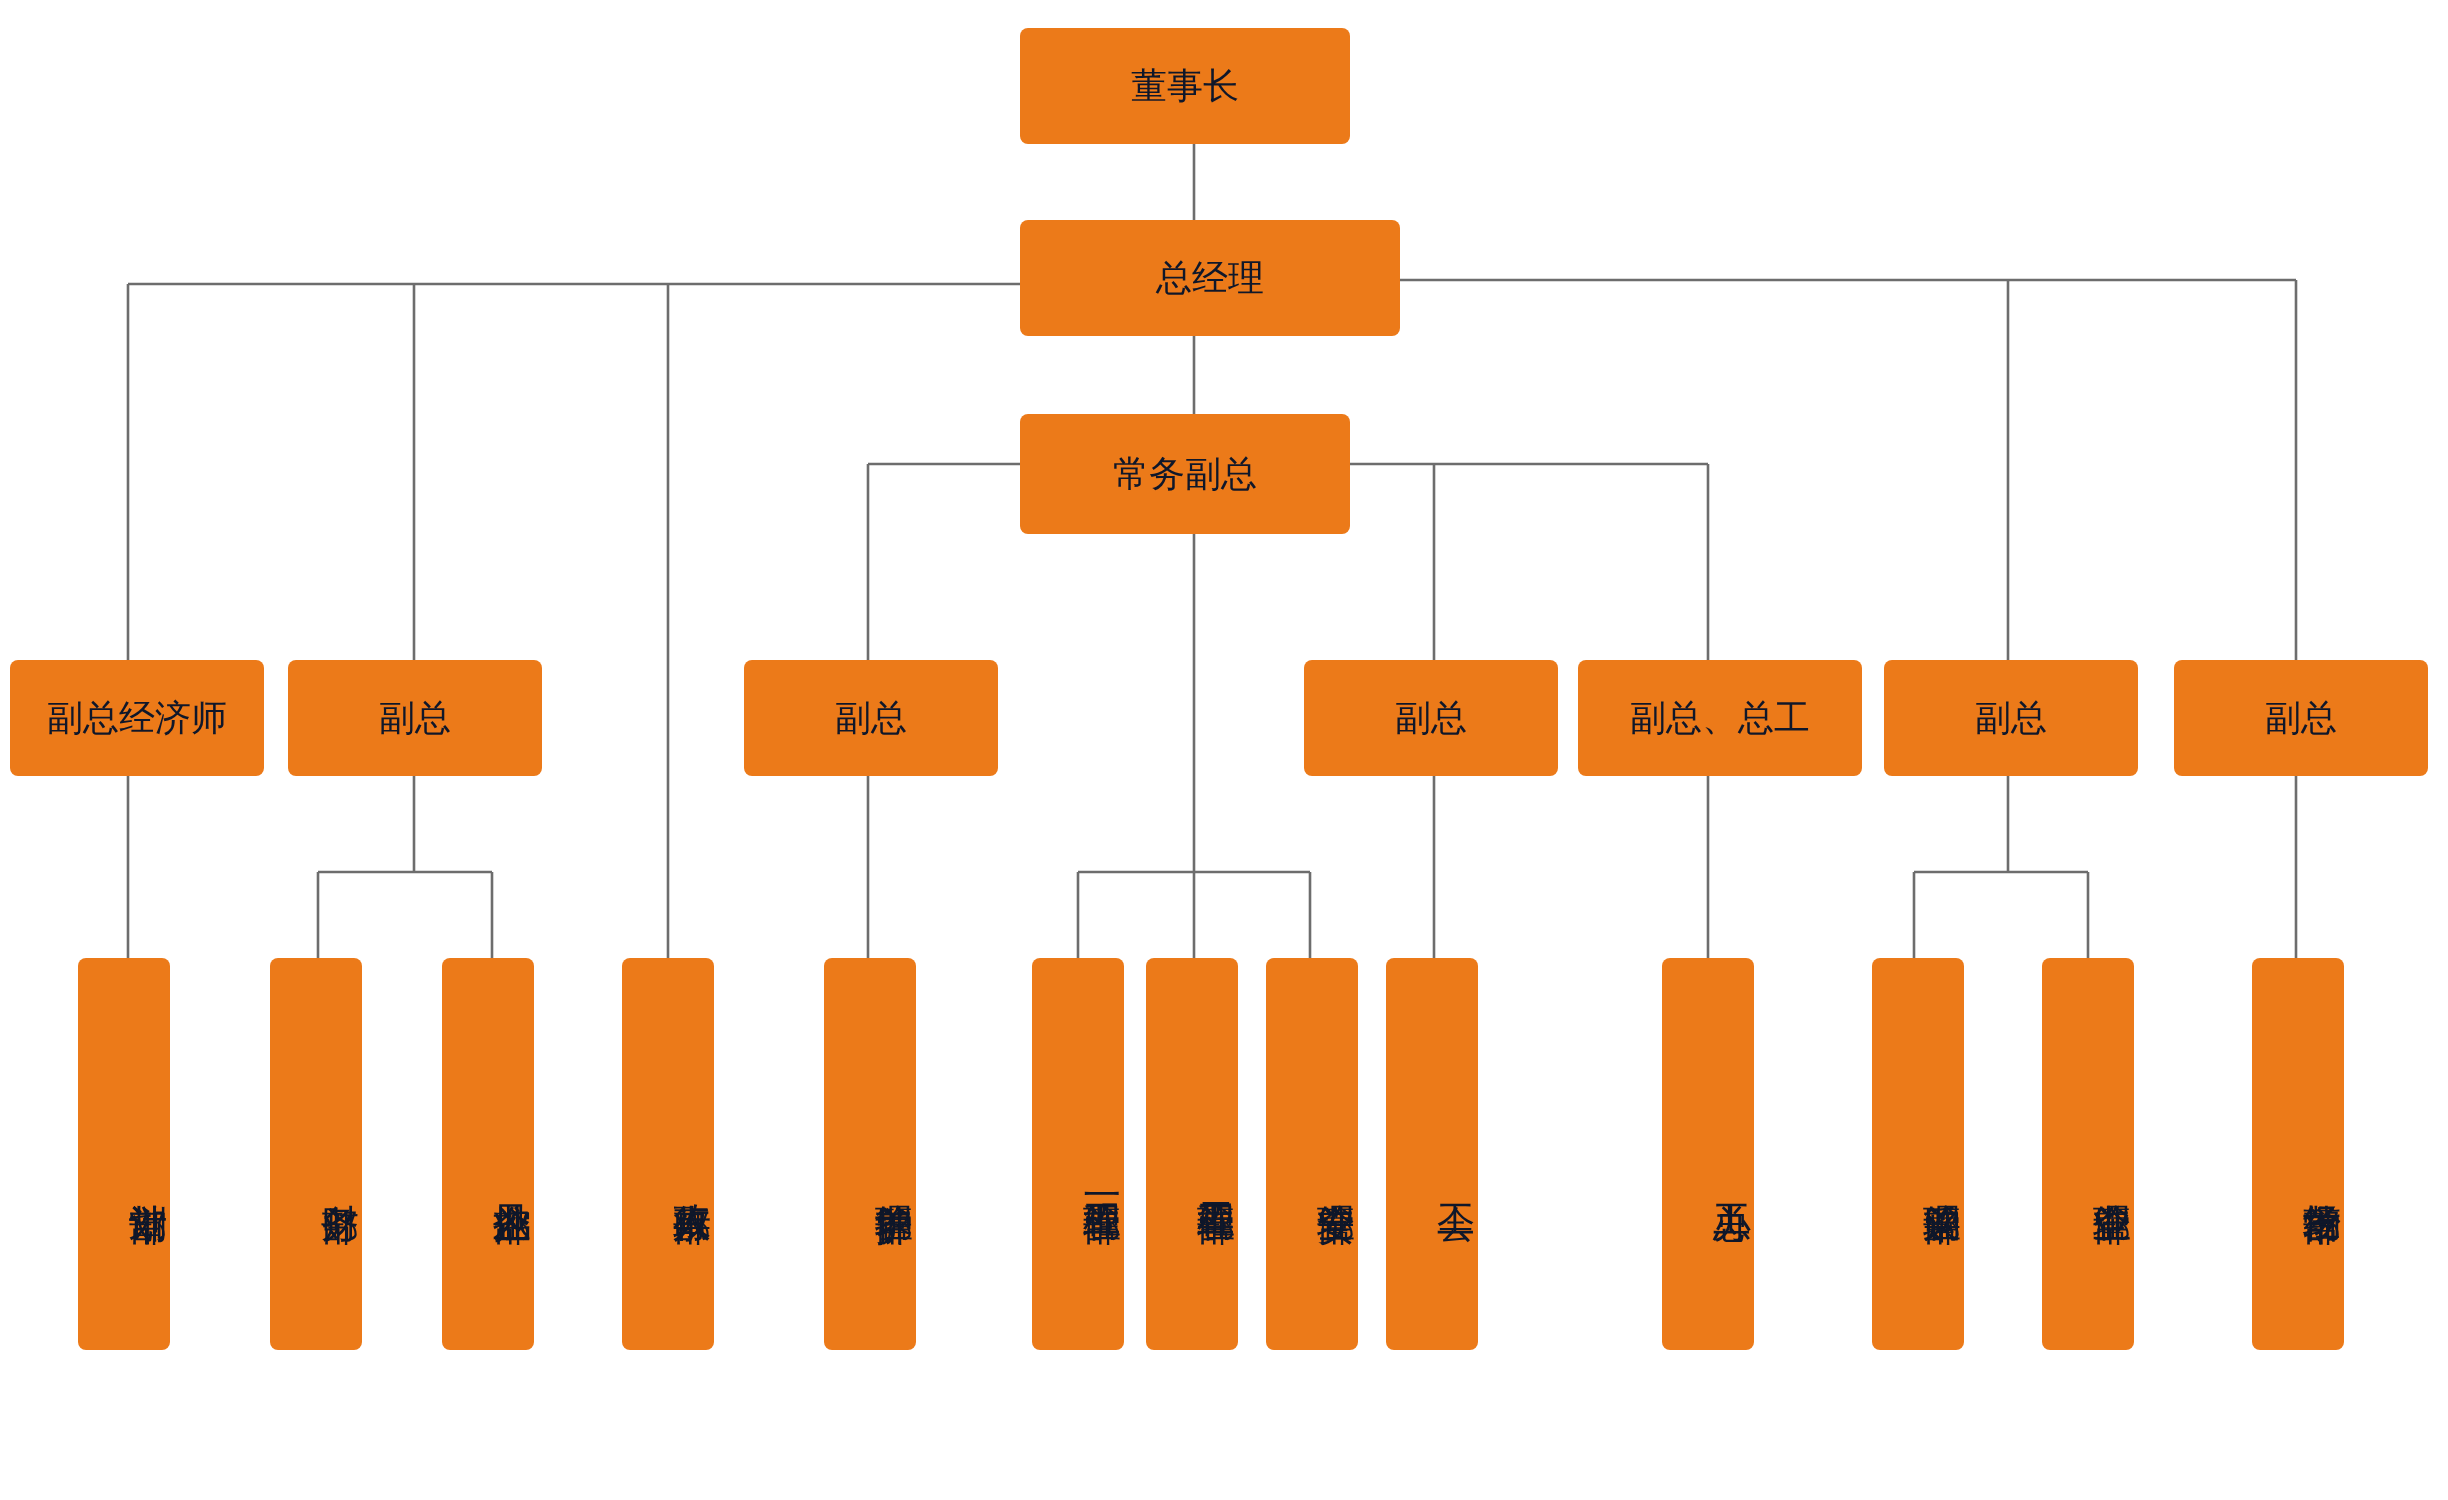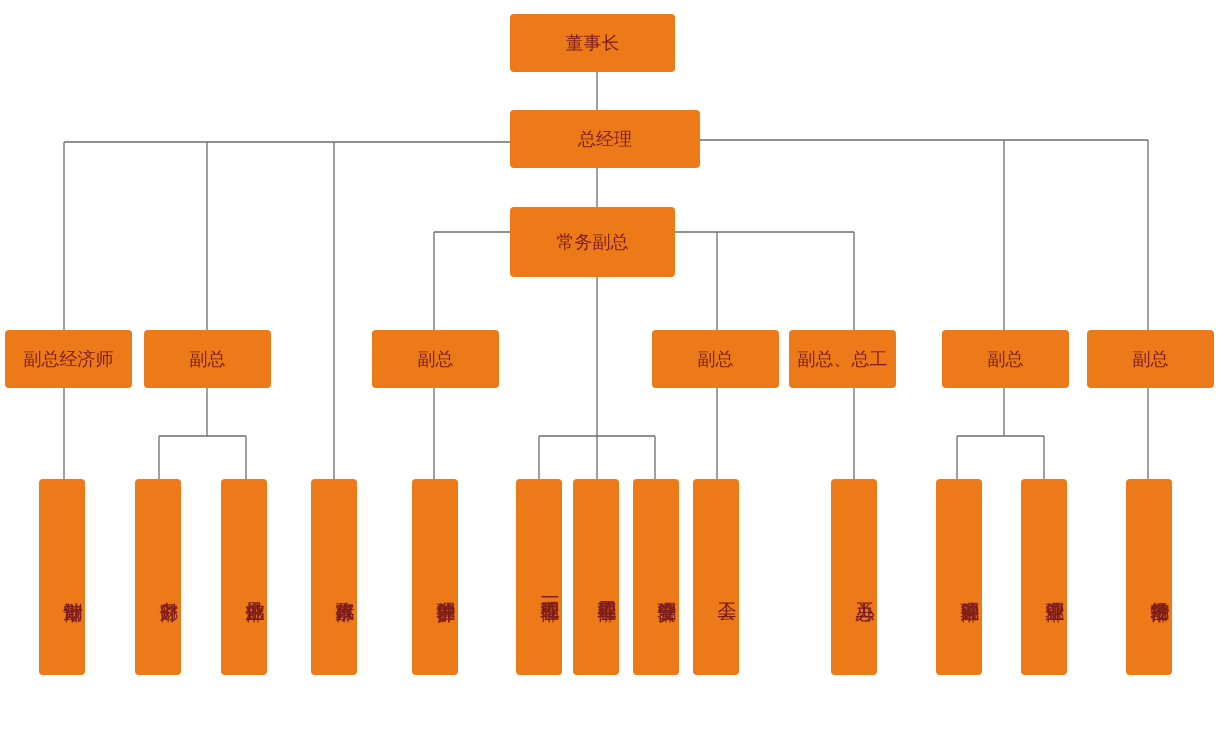--- a/index.html
+++ b/index.html
@@ -1,20 +1,20 @@
 <!DOCTYPE html>
 <html><head>
 <meta charset="utf-8">
 <style>
   html, body { margin:0; padding:0; background:#ffffff; }
   body { width:1224px; height:750px; position:relative; overflow:hidden;
          font-family:"DejaVu Sans", "Liberation Sans", sans-serif; }
   #lines { position:absolute; left:0; top:0; width:1224px; height:750px; }
   #lines line { stroke:#6d6d6d; stroke-width:1.3; }
-  .node { position:absolute; background:#ec7a19; border-radius:4px; color:#7f1d1d;
+  .node { position:absolute; background:#ec7a19; border-radius:4px; color:#0f172a;
           display:flex; align-items:center; justify-content:center; box-sizing:border-box; }
   .h { font-size:18px; letter-spacing:0px; white-space:nowrap; }
   .v { align-items:flex-start; padding-top:20px; font-size:19px; line-height:23px;
        writing-mode:vertical-rl; text-orientation:upright; letter-spacing:0px; }
 </style>
 </head>
 <body>
 
 <svg id="lines">
 
@@ -55,37 +55,37 @@
   <line x1="1044" y1="436" x2="1044" y2="479"></line>
   <line x1="1148" y1="388" x2="1148" y2="479"></line>
 </svg>
 
 <div class="node h" style="left:510px;top:14px;width:165px;height:58px;">
     <span>董事长</span>
   </div>
 <div class="node h" style="left:510px;top:110px;width:190px;height:58px;">
     <span>总经理</span>
   </div>
-<div class="node h" style="left:510px;top:207px;width:165px;height:70px;">
+<div class="node h" style="left:510px;top:207px;width:165px;height:60px;">
     <span>常务副总</span>
   </div>
 
 <div class="node h" style="left:5px;top:330px;width:127px;height:58px;">
     <span>副总经济师</span>
   </div>
 <div class="node h" style="left:144px;top:330px;width:127px;height:58px;">
     <span>副总</span>
   </div>
 <div class="node h" style="left:372px;top:330px;width:127px;height:58px;">
     <span>副总</span>
   </div>
 <div class="node h" style="left:652px;top:330px;width:127px;height:58px;">
     <span>副总</span>
   </div>
-<div class="node h" style="left:789px;top:330px;width:107px;height:58px;">
+<div class="node h" style="left:789px;top:330px;width:142px;height:58px;">
     <span>副总、总工</span>
   </div>
 <div class="node h" style="left:942px;top:330px;width:127px;height:58px;">
     <span>副总</span>
   </div>
 <div class="node h" style="left:1087px;top:330px;width:127px;height:58px;">
     <span>副总</span>
   </div>
 
 <div class="node v" style="left:39px;top:479px;width:46px;height:196px;">

